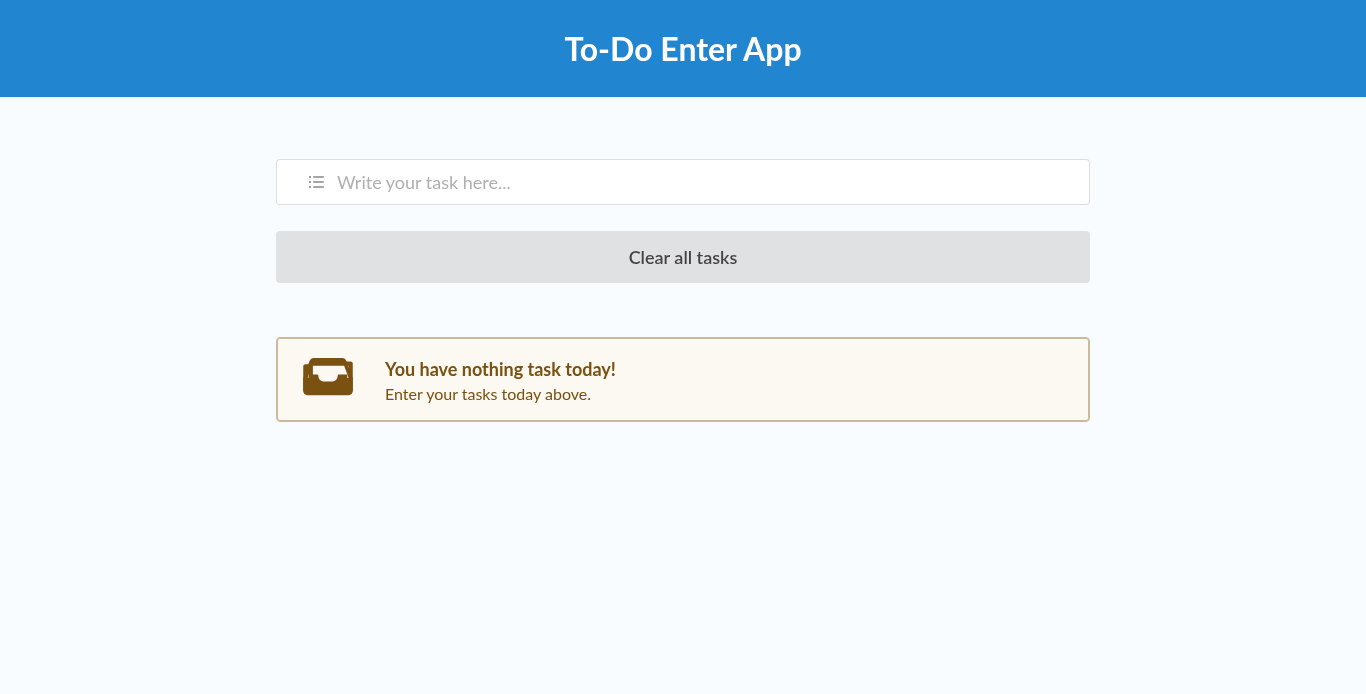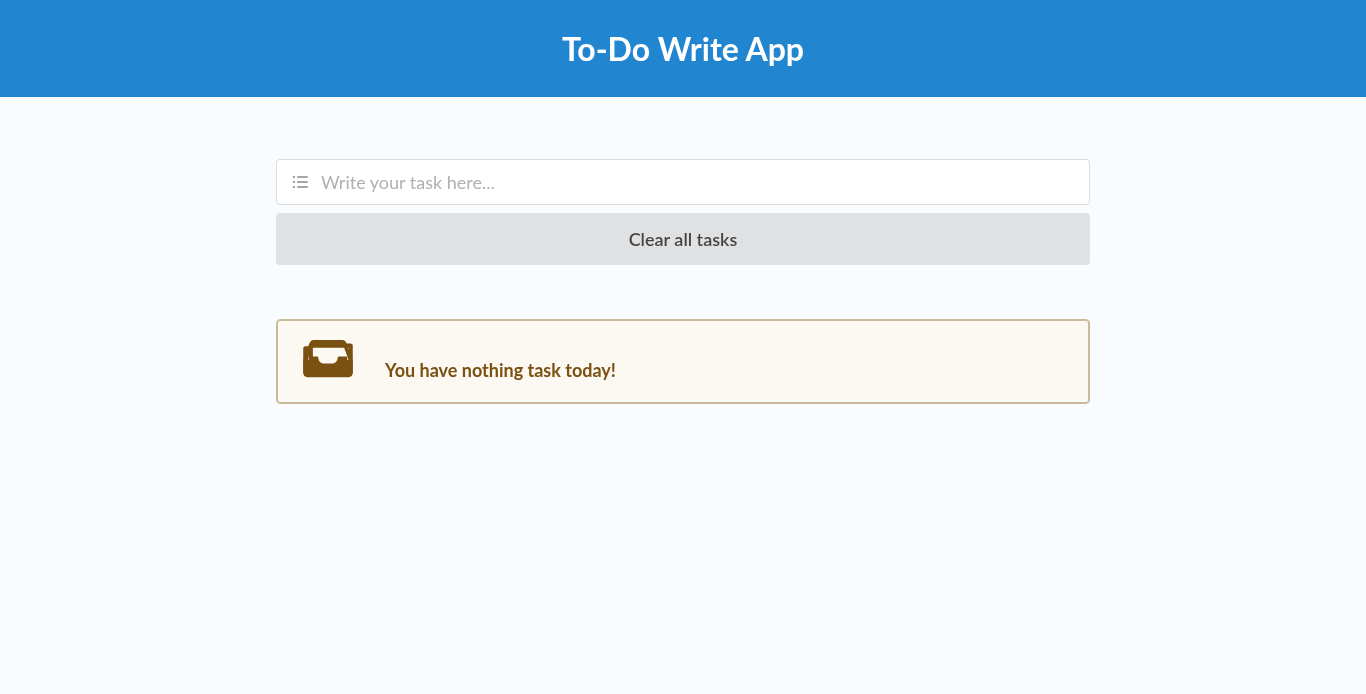--- a/index.html
+++ b/index.html
@@ -26,22 +26,22 @@
       max-width: 814px;
       margin: 0 auto;
       padding: 62px 0 0;
     }
     .input-wrapper {
       display: flex;
       align-items: center;
       background: #ffffff;
       border: 1px solid rgba(34,36,38,.15);
       border-radius: 4px;
-      padding: 11px 14px;
-      margin-bottom: 8px;
+      padding: 11px 30px;
+      margin-bottom: 26px;
     }
     .input-icon {
       color: #888;
       margin-right: 12px;
       display: flex;
       align-items: center;
     }
     .task-input {
       flex: 1;
       border: none;
@@ -96,21 +96,21 @@
     }
     .message-sub {
       font-size: 16px;
       font-weight: 400;
     }
   </style>
 </head>
 <body>
 
 <div class="header">
-  <h1>To-Do Write App</h1>
+  <h1>To-Do Enter App</h1>
 </div>
 
 <div class="container">
 
   <div class="input-wrapper">
     <span class="input-icon">
       <svg width="18" height="16" viewBox="0 0 512 512" fill="currentColor">
         <path d="M96 96c0 17.7-14.3 32-32 32s-32-14.3-32-32 14.3-32 32-32 32 14.3 32 32zm0 160c0 17.7-14.3 32-32 32s-32-14.3-32-32 14.3-32 32-32 32 14.3 32 32zm-32 192c-17.7 0-32-14.3-32-32s14.3-32 32-32 32 14.3 32 32-14.3 32-32 32zM160 96c0-13.3 10.7-24 24-24H488c13.3 0 24 10.7 24 24s-10.7 24-24 24H184c-13.3 0-24-10.7-24-24zm24 136H488c13.3 0 24 10.7 24 24s-10.7 24-24 24H184c-13.3 0-24-10.7-24-24s10.7-24 24-24zm0 160H488c13.3 0 24 10.7 24 24s-10.7 24-24 24H184c-13.3 0-24-10.7-24-24s10.7-24 24-24z"></path>
       </svg>
     </span>
@@ -124,16 +124,17 @@
   <div class="empty-message">
     <span class="inbox-icon">
       <svg width="58" height="44" viewBox="0 0 576 512" fill="currentColor">
         <path d="M552 64H88c-13.3 0-24 10.7-24 24v8H24c-13.3 0-24 10.7-24 24v272c0 30.9 25.1 56 56 56h464c30.9 0 56-25.1 56-56V88c0-13.3-10.7-24-24-24zM56 400V144h8v232c0 13.3 10.7 24 24 24h432v8c0 4.4-3.6 8-8 8H64c-4.4 0-8-3.6-8-8zm472-48H112V112h416v240z"></path>
         <path d="M64 256v144c0 13.3 10.7 24 24 24h400c13.3 0 24-10.7 24-24V256l-96 0c-8.8 0-16 7.2-16 16 0 35.3-28.7 64-64 64H240c-35.3 0-64-28.7-64-64 0-8.8-7.2-16-16-16l-96 0z" transform="translate(0,-40)"></path>
         <path d="M0 256L75 56C82 37 100 24 120 24H456c20 0 38 13 45 32l75 200v152c0 26.5-21.5 48-48 48H48c-26.5 0-48-21.5-48-48V256zm160 0c-8.8 0-16 7.2-16 16 0 35.3 28.7 64 64 64H368c35.3 0 64-28.7 64-64 0-8.8 7.2-16 16-16H528l-64-176H112L48 256H160z" fill="currentColor"></path>
       </svg>
     </span>
     <div class="message-text">
       <div class="message-title">You have nothing task today!</div>
+      <div class="message-sub">Enter your tasks today above.</div>
     </div>
   </div>
 
 </div>
 
 </body></html>

